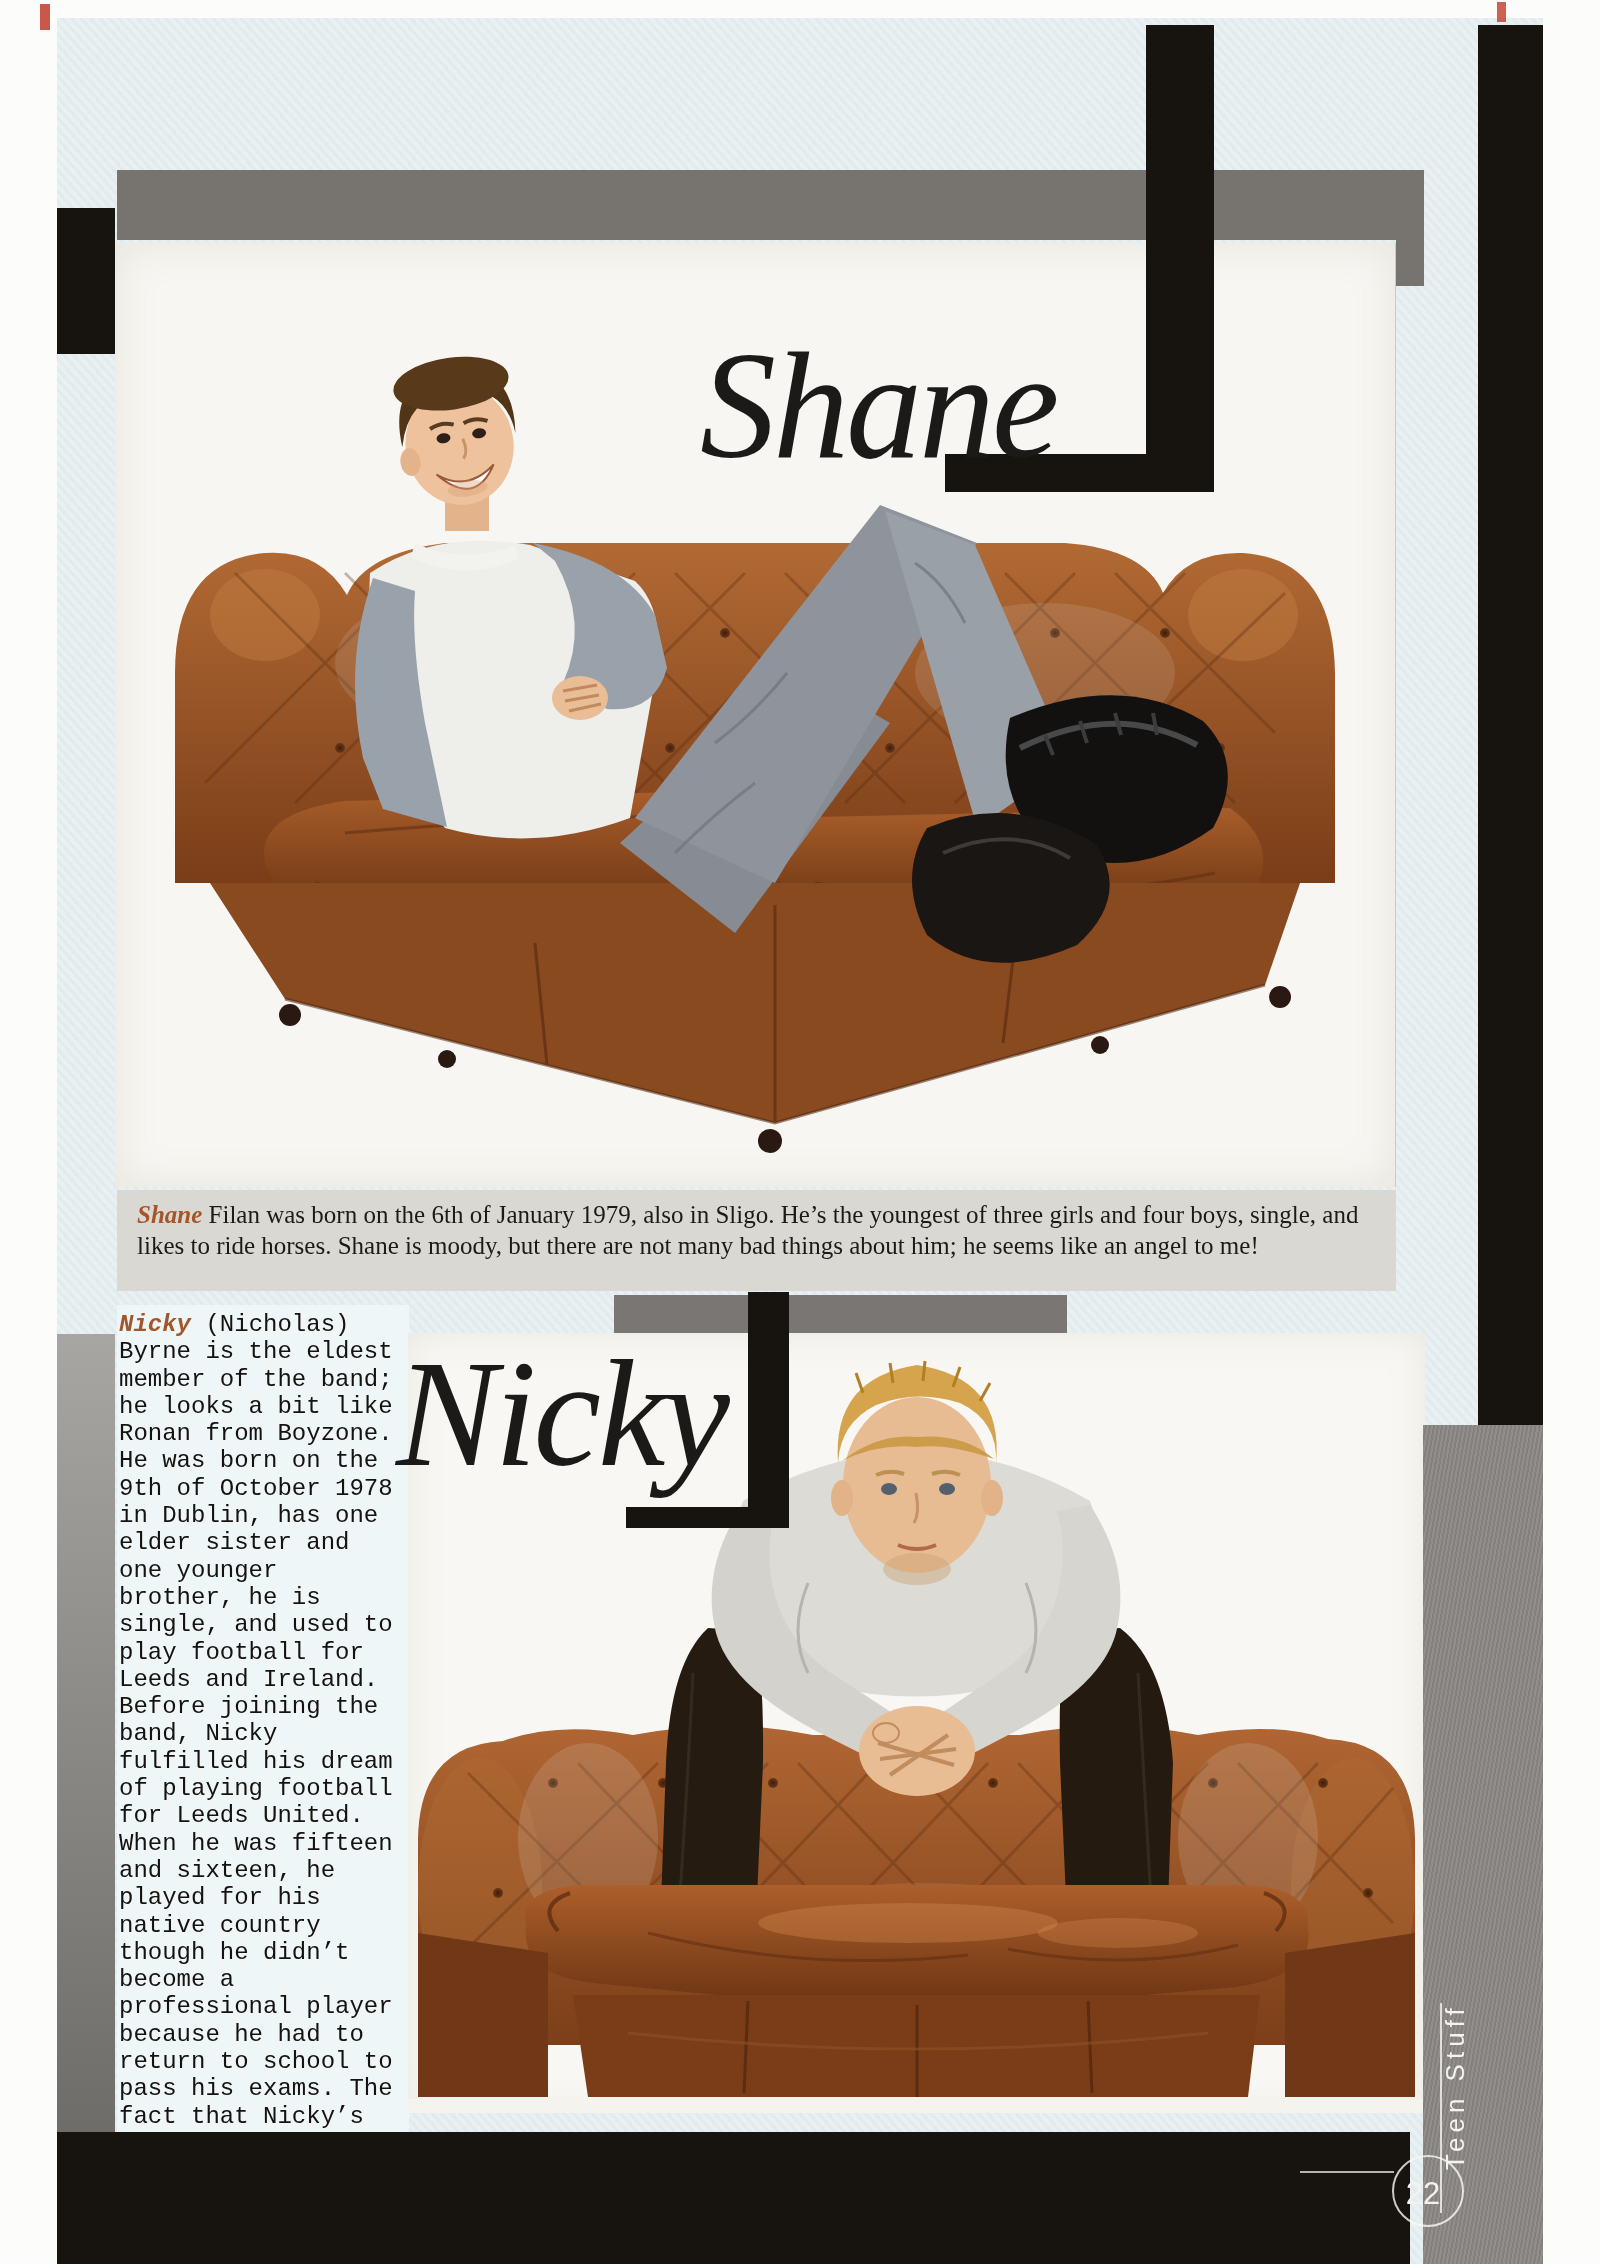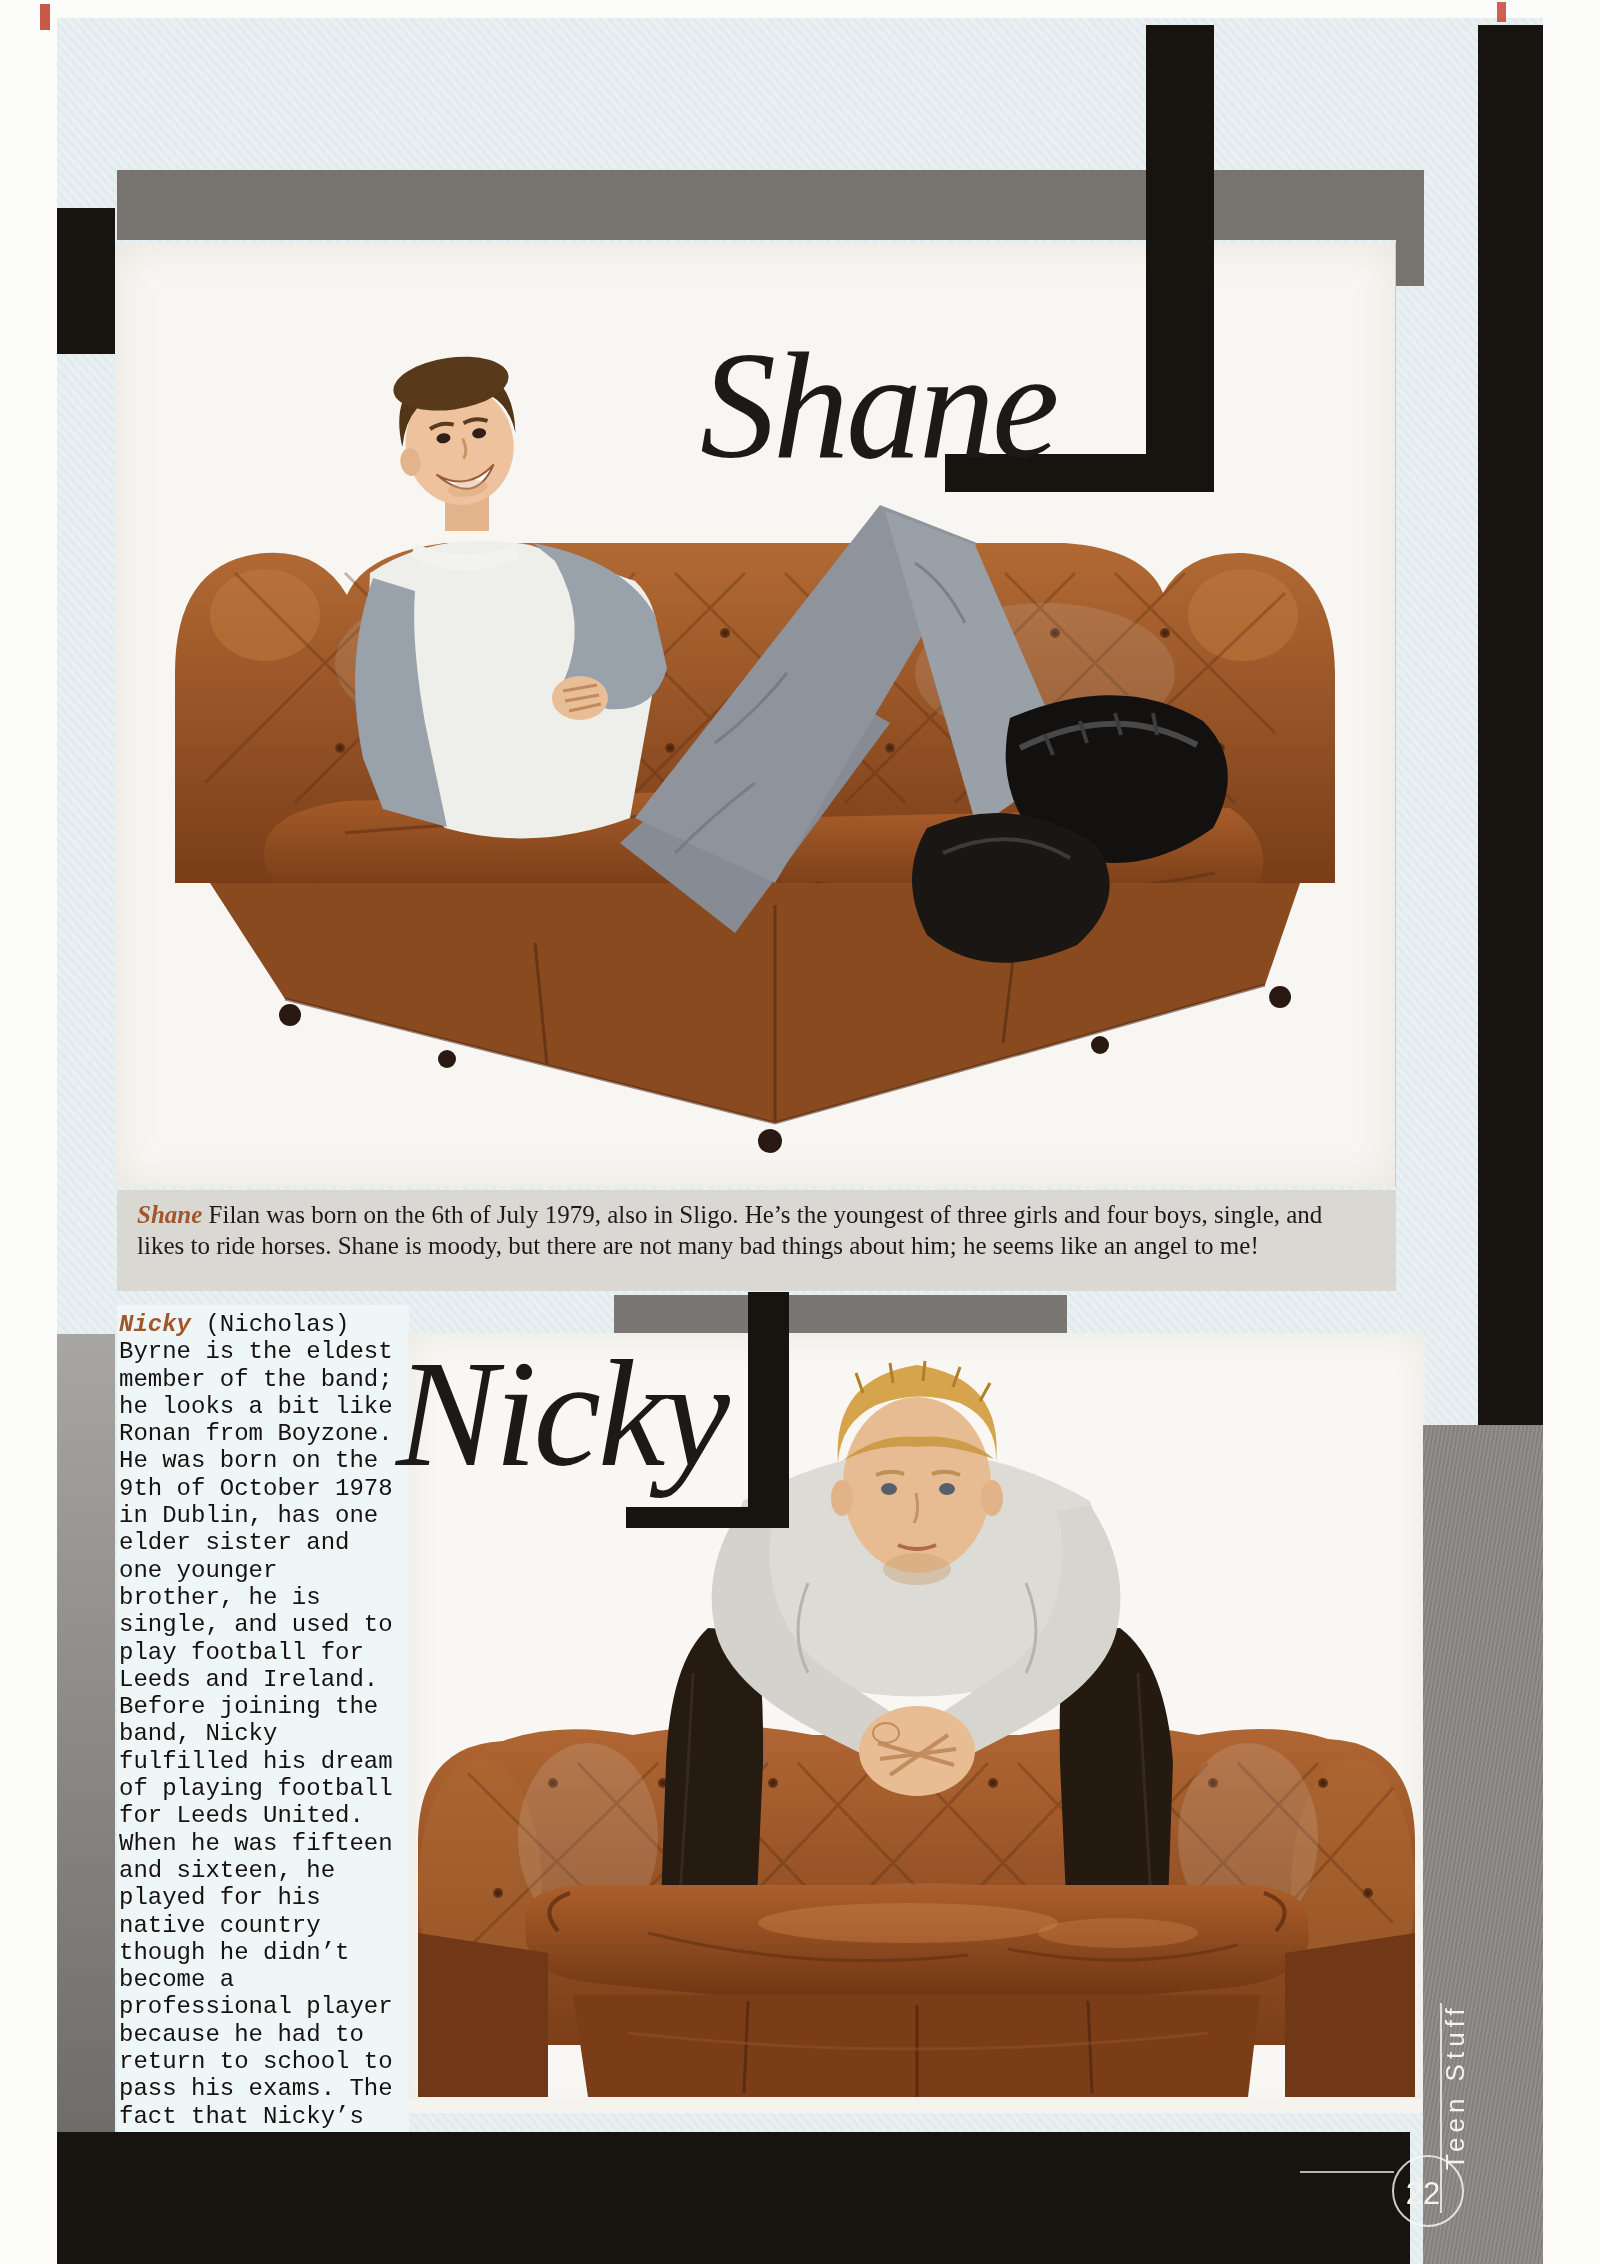--- a/index.html
+++ b/index.html
@@ -218,21 +218,21 @@
       <ellipse cx="330" cy="193" rx="7" ry="5" fill="#2e2018"></ellipse>
       <ellipse cx="366" cy="193" rx="7" ry="5" fill="#2e2018"></ellipse>
       <path d="M349,196 Q353,210 347,216" stroke="#c79468" stroke-width="3" fill="none"></path>
       <path d="M318,228 Q346,250 376,226 Q352,266 318,228 Z" fill="#ffffff" stroke="#9c5a3a" stroke-width="2"></path>
       <ellipse cx="347" cy="246" rx="20" ry="8" fill="#d8a176" opacity="0.4"></ellipse>
     </g>
   </svg>
 </div>
 
 <div class="abs caption-box">
-  <span class="lead-word">Shane</span><span> Filan was born on the 6th of July 1979, also in Sligo. He’s the youngest of three girls and four boys, single, and likes to ride horses. Shane is moody, but there are not many bad things about him; he seems like an angel to me!</span>
+  <span class="lead-word">Shane</span><span> Filan was born on the 6th of January 1979, also in Sligo. He’s the youngest of three girls and four boys, single, and likes to ride horses. Shane is moody, but there are not many bad things about him; he seems like an angel to me!</span>
 </div>
 
 <div class="abs nicky-column">
   <span class="lead-word">Nicky</span><span> (Nicholas) Byrne is the eldest member of the band; he looks a bit like Ronan from Boyzone. He was born on the 9th of October 1978 in Dublin, has one elder sister and one younger brother, he is single, and used to play football for Leeds and Ireland. Before joining the band, Nicky fulfilled his dream of playing football for Leeds United. When he was fifteen and sixteen, he played for his native country though he didn’t become a professional player because he had to return to school to pass his exams. The fact that Nicky’s father was a member in a nightclub band helped Nicky to buy a kareoke machine and perform at parties with his father in his first appearance before an audience. Nicky is the man of style in the group.</span>
 </div>
 
 <div class="abs nicky-topbar tex"></div>
 <div class="abs nicky-photo">
   <svg viewBox="0 0 1017 780" xmlns="http://www.w3.org/2000/svg">
     <defs>

